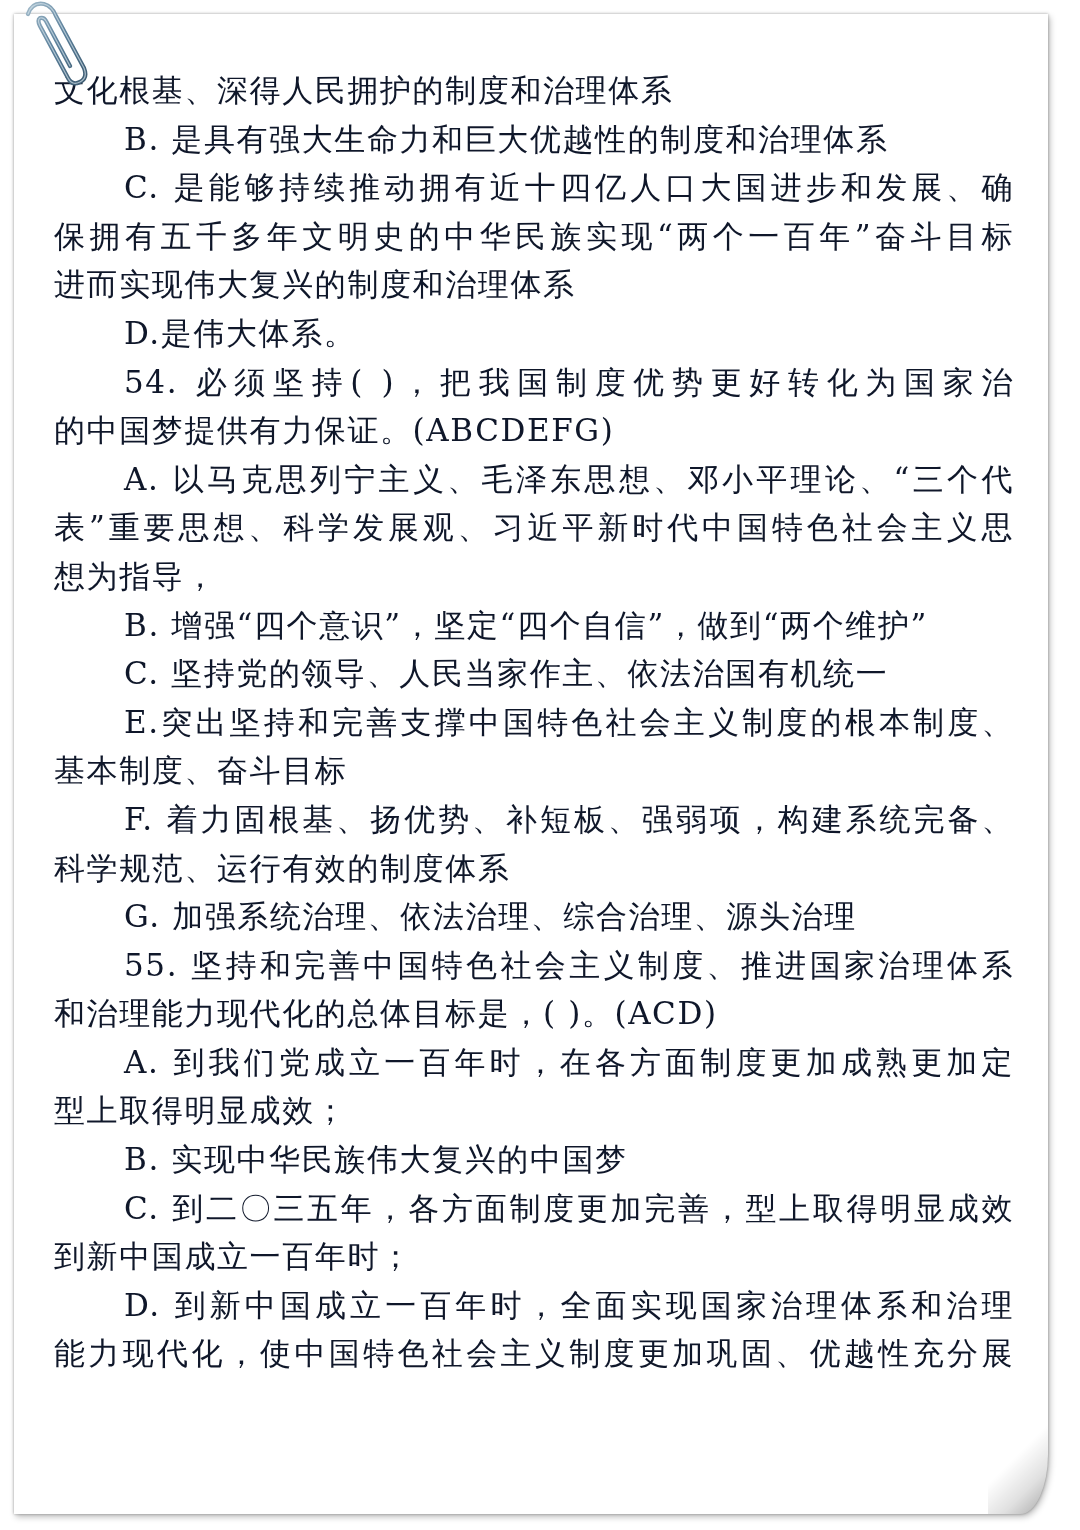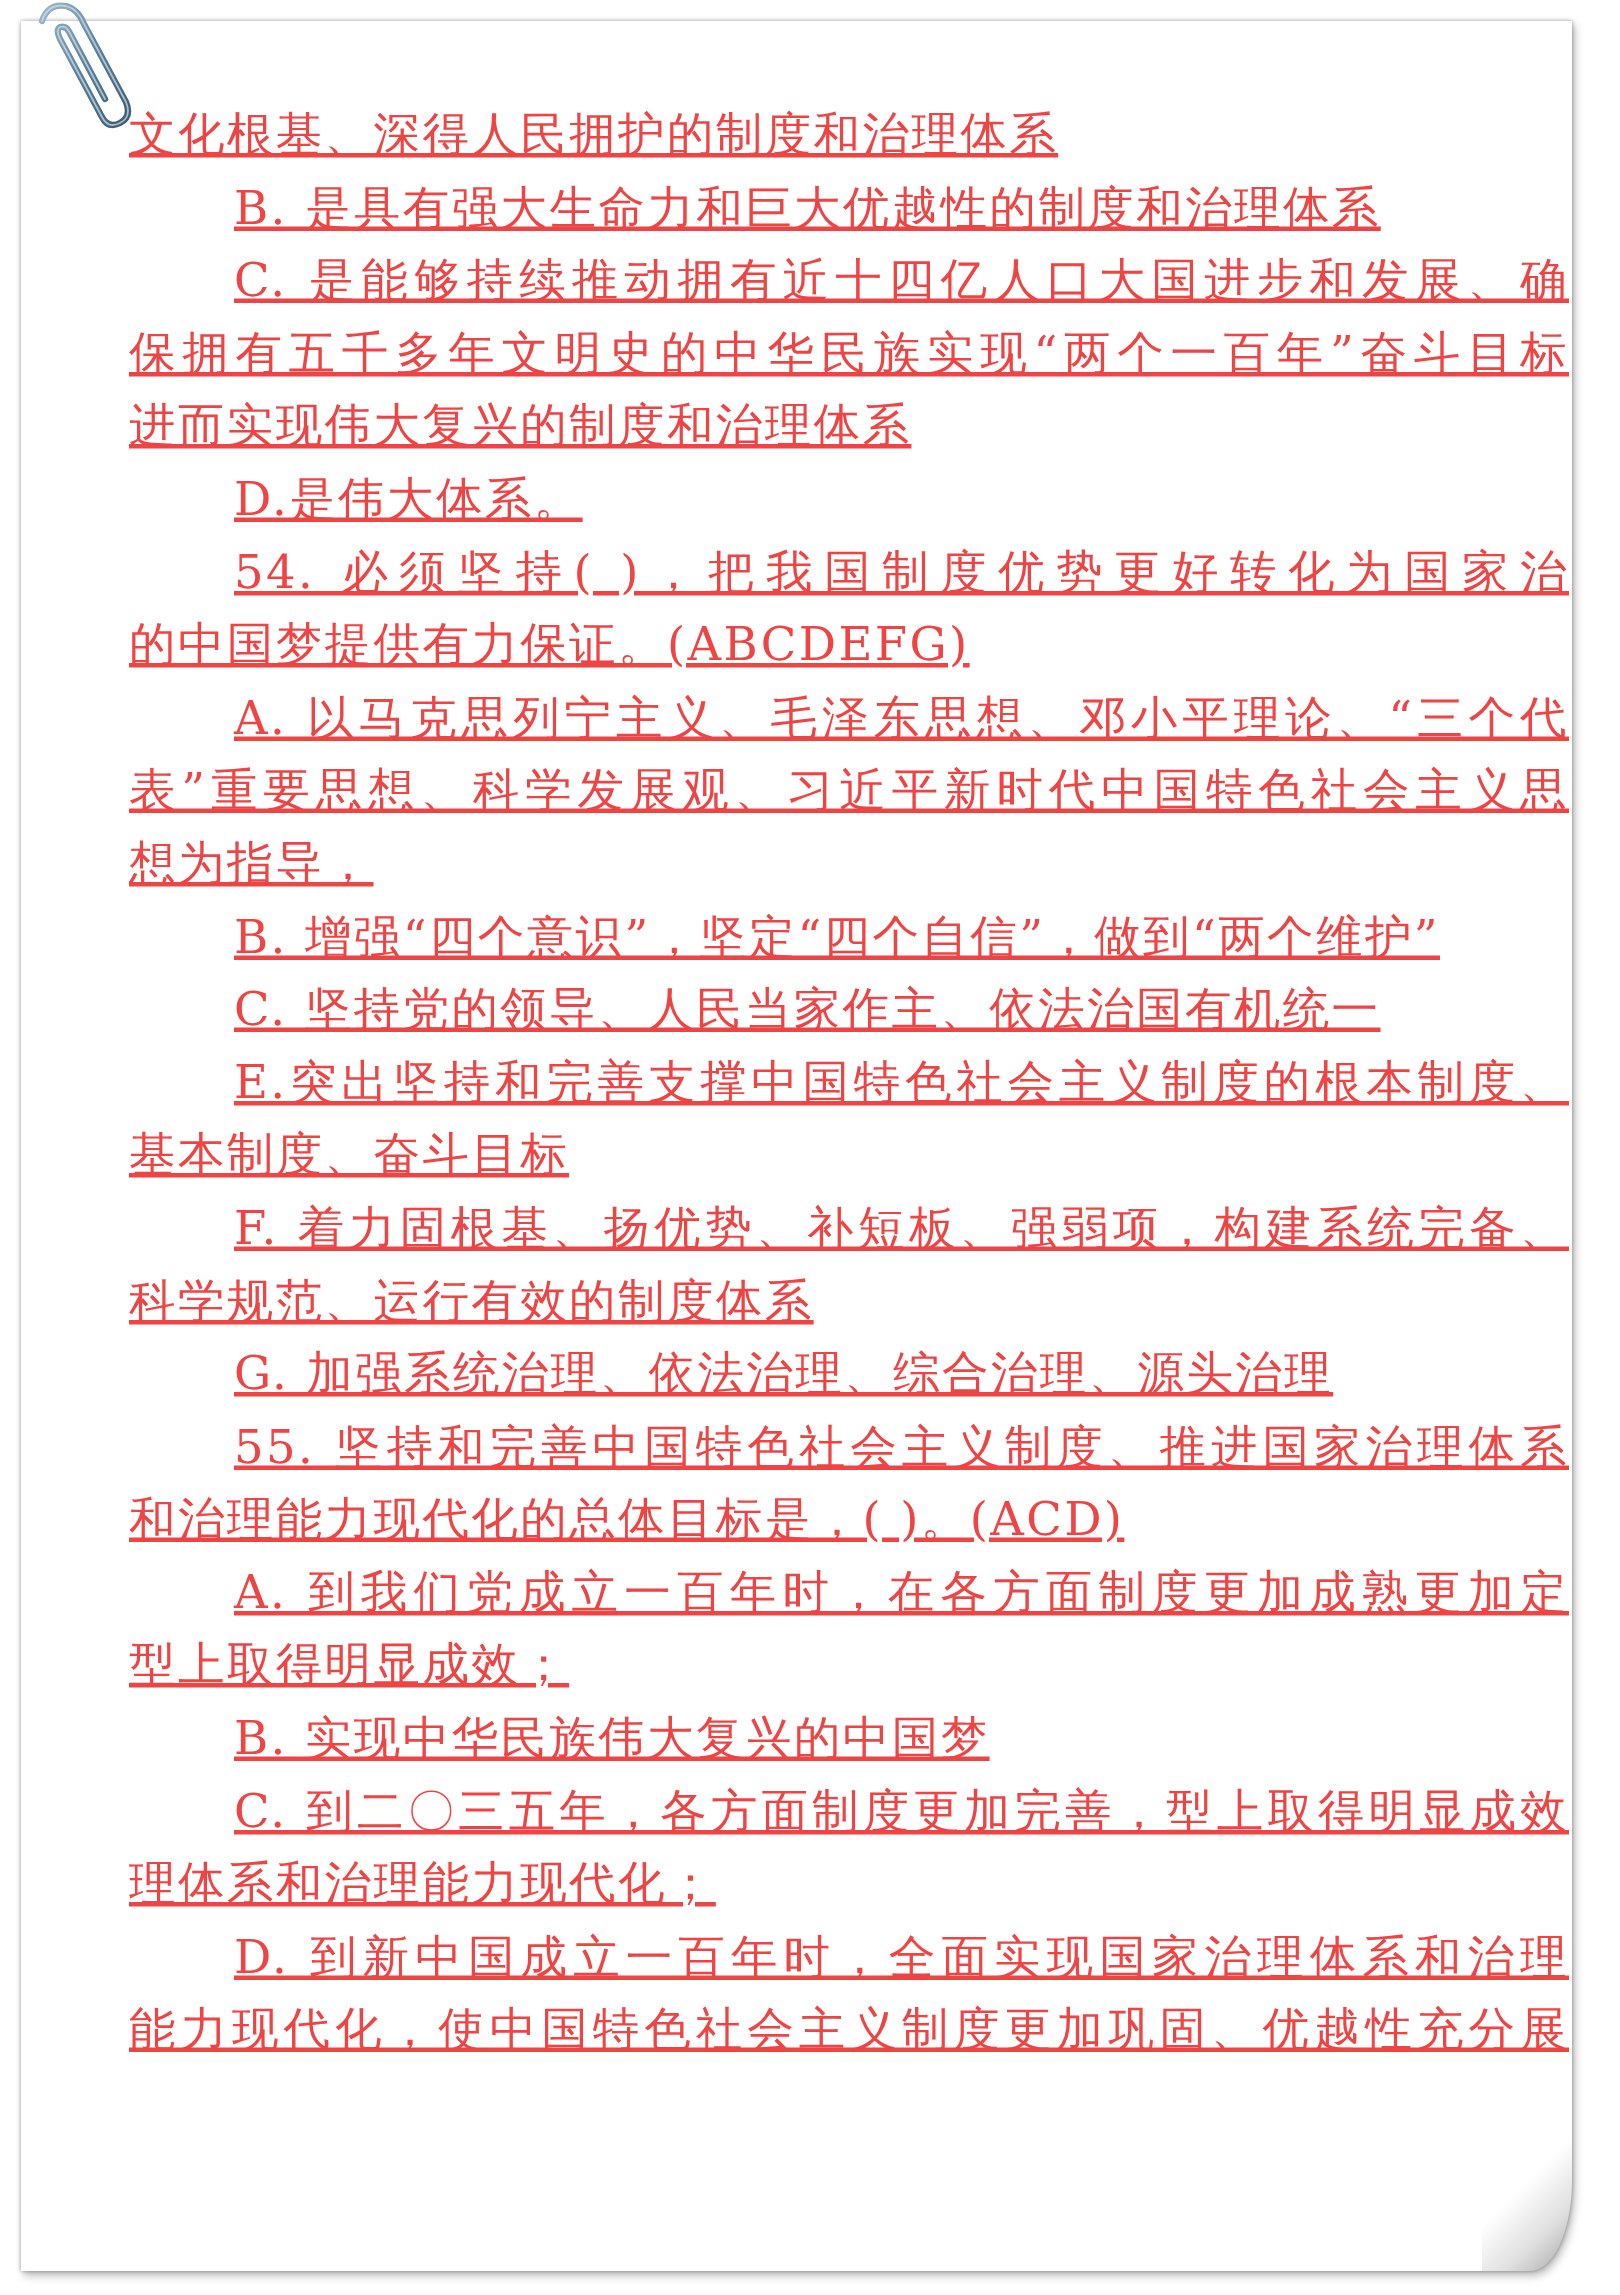--- a/index.html
+++ b/index.html
@@ -29,28 +29,27 @@
       right: 0;
       bottom: 0;
       width: 60px;
       height: 90px;
       background: linear-gradient(135deg, rgba(255,255,255,0) 40%, rgba(0,0,0,0.12) 70%, rgba(0,0,0,0.35) 100%);
       border-bottom-right-radius: 28px 60px;
       pointer-events: none;
     }
     .content {
       position: absolute;
-      left: 72px;
+      left: 40px;
       top: 52px;
       width: 960px;
       font-size: 31px;
       line-height: 48.6px;
-      color: #ef4444;
+      color: #0f172a;
       letter-spacing: 1.6px;
-      text-decoration: underline;
     }
     .line {
       white-space: nowrap;
       height: 48.6px;
     }
     .indent { padding-left: 70px; }
     .justify {
       text-align: justify;
       text-align-last: justify;
       white-space: normal;
@@ -86,21 +85,21 @@
     <div class="line">基本制度、奋斗目标</div>
     <div class="line indent justify">F. 着力固根基、扬优势、补短板、强弱项，构建系统完备、</div>
     <div class="line">科学规范、运行有效的制度体系</div>
     <div class="line indent">G. 加强系统治理、依法治理、综合治理、源头治理</div>
     <div class="line indent justify">55. 坚持和完善中国特色社会主义制度、推进国家治理体系</div>
     <div class="line">和治理能力现代化的总体目标是，(          )。(ACD)</div>
     <div class="line indent justify">A. 到我们党成立一百年时，在各方面制度更加成熟更加定</div>
     <div class="line">型上取得明显成效；</div>
     <div class="line indent">B. 实现中华民族伟大复兴的中国梦</div>
     <div class="line indent justify">C. 到二〇三五年，各方面制度更加完善，型上取得明显成效</div>
-    <div class="line">理体系和治理能力现代化；</div>
+    <div class="line">到新中国成立一百年时；</div>
     <div class="line indent justify">D. 到新中国成立一百年时，全面实现国家治理体系和治理</div>
     <div class="line justify">能力现代化，使中国特色社会主义制度更加巩固、优越性充分展</div>
   </div>
   <div class="curl"></div>
 </div>
 
 <svg class="clip" viewBox="0 0 70 86" xmlns="http://www.w3.org/2000/svg">
   <defs>
     <linearGradient id="clipGrad" x1="0" y1="0" x2="1" y2="1">
       <stop offset="0" stop-color="#9fb8c8"></stop>

